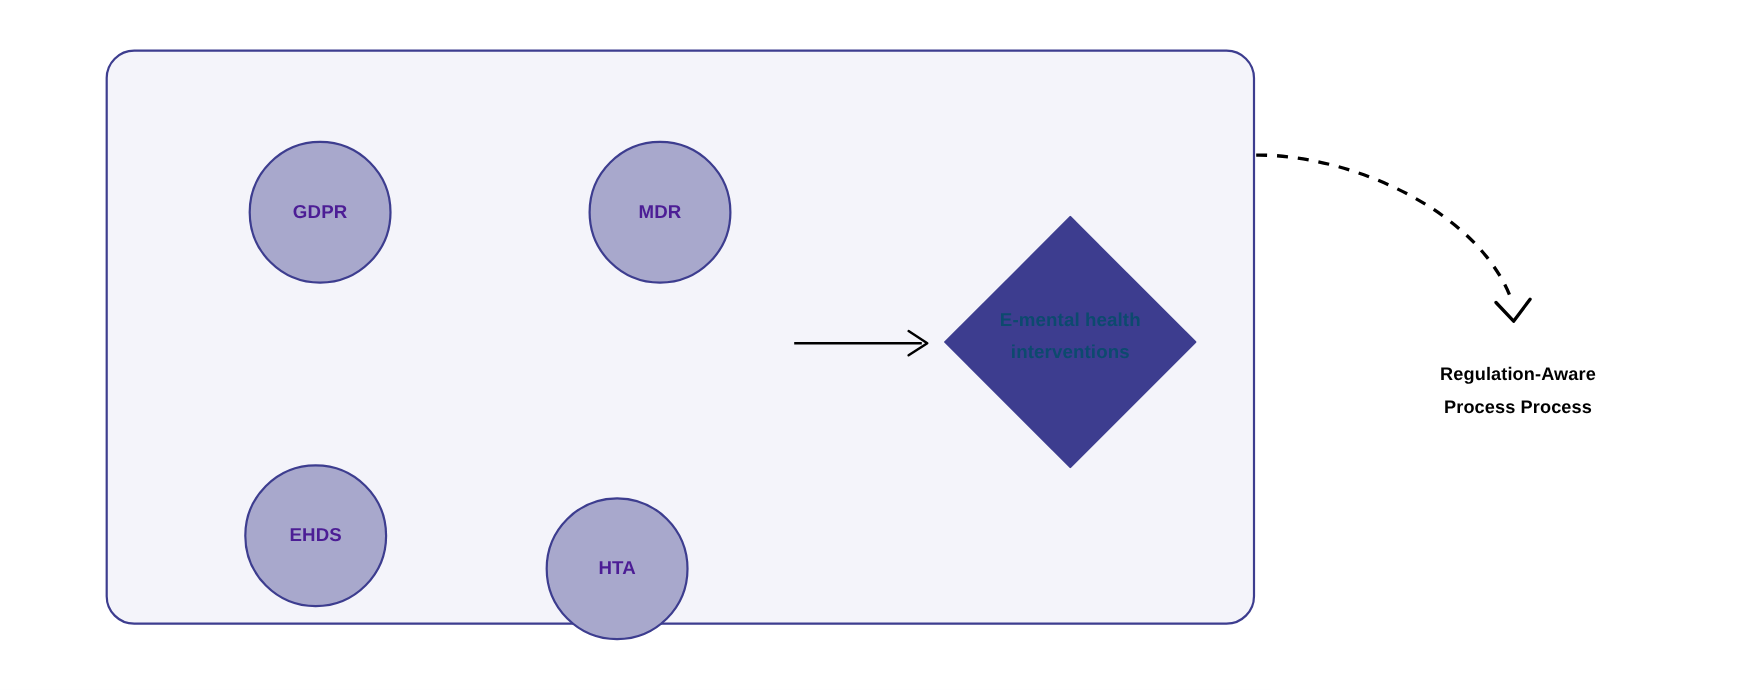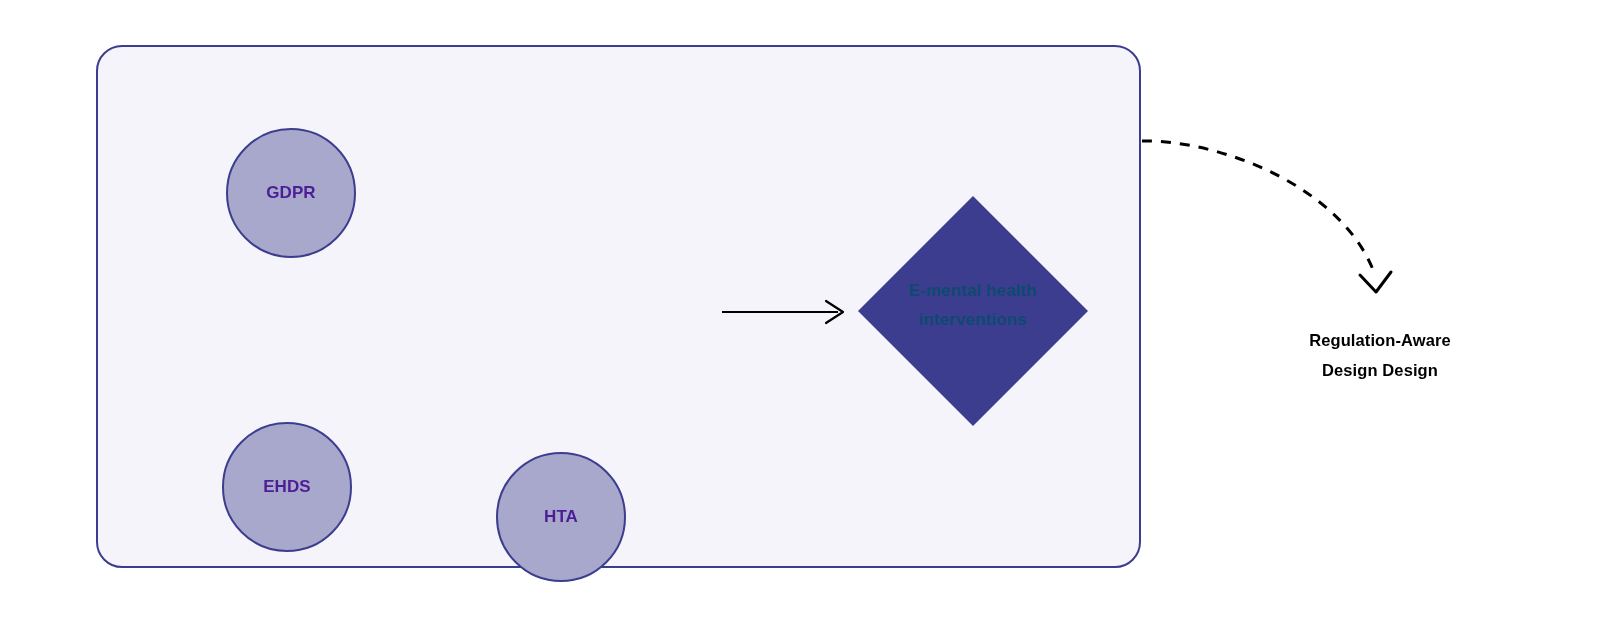--- a/index.html
+++ b/index.html
@@ -129,20 +129,23 @@
 <body>
 
 <div id="diagram-root">
 
   <div class="reg-container">
 
     <div class="reg-circle" id="circle-gdpr">
       <span class="circle-label">GDPR</span>
     </div>
 
+    <div class="reg-circle" id="circle-mdr">
+      <span class="circle-label">MDR</span>
+    </div>
 
 
 
     <div class="reg-circle" id="circle-ehds">
       <span class="circle-label">EHDS</span>
     </div>
 
     <div class="reg-circle" id="circle-hta">
       <span class="circle-label">HTA</span>
     </div>
@@ -161,16 +164,16 @@
     </div>
   </div>
 
   <svg class="dashed-connector-svg" viewBox="0 0 280 190">
     <path d="M 12,21 C 95,20 215,70 245,155" fill="none" stroke="#000000" stroke-width="3" stroke-dasharray="10,9" stroke-linecap="butt"></path>
     <polyline points="230,155 246,172 261,152" fill="none" stroke="#000000" stroke-width="3" stroke-linecap="round" stroke-linejoin="round"></polyline>
   </svg>
 
   <div class="outcome-caption">
     <div>Regulation-Aware</div>
-    <div>Design Design</div>
+    <div>Process Process</div>
   </div>
 
 </div>
 
 </body></html>

